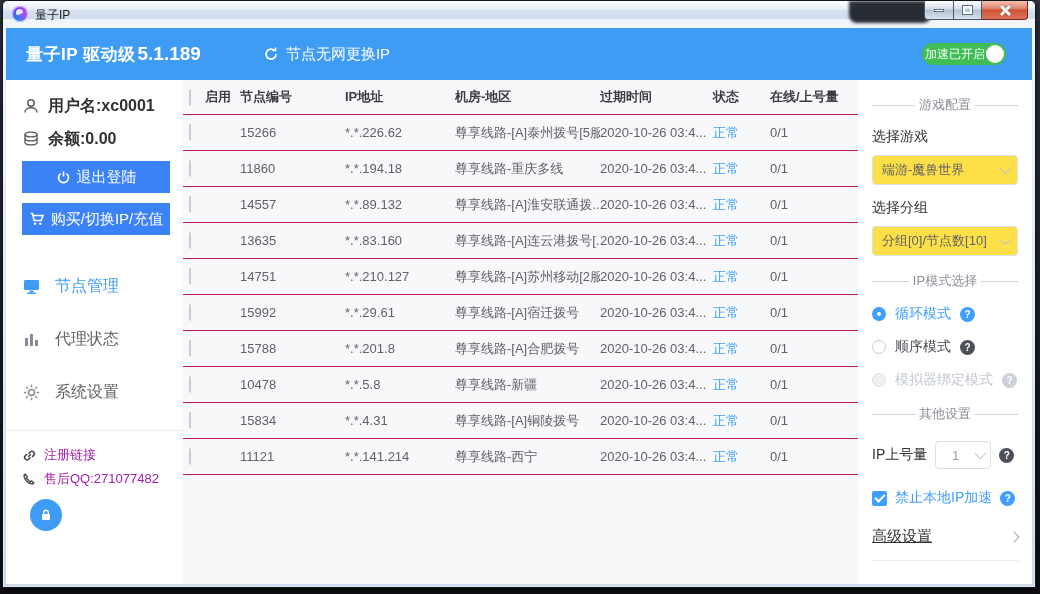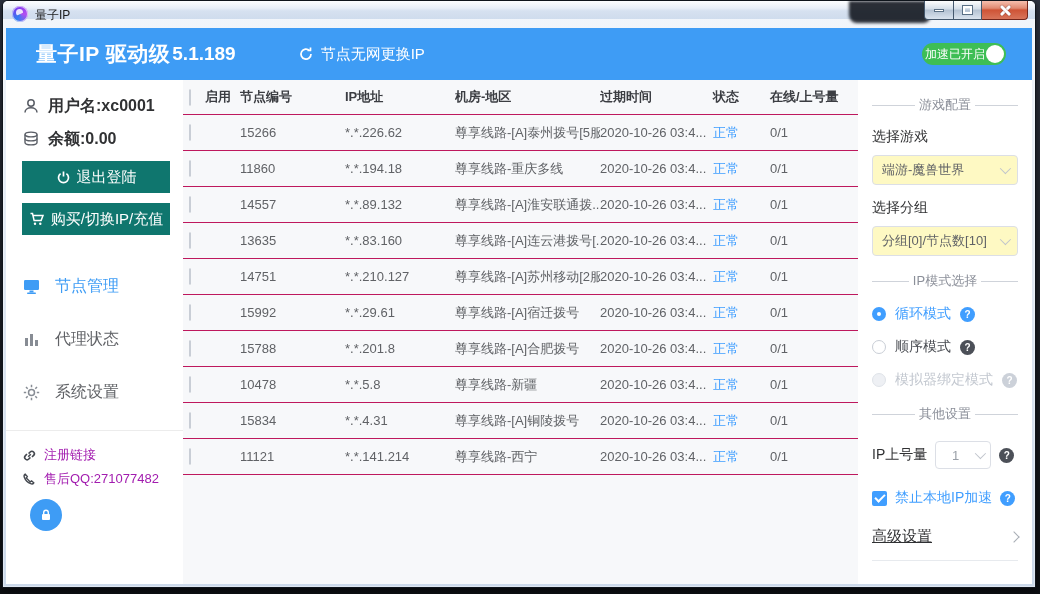--- a/index.html
+++ b/index.html
@@ -36,37 +36,37 @@
   .g-x::before,.g-x::after { content:""; position:absolute; left:5px; top:0; width:3px; height:13px;
     background:#fff; border-radius:1px; box-shadow:0 0 1px #5c150c; }
   .g-x::before { transform:rotate(45deg); } .g-x::after { transform:rotate(-45deg); }
 
   
   .client { position:absolute; left:3px; right:3px; top:27px; bottom:3px; background:#fff;
     display:flex; flex-direction:column; overflow:hidden; }
 
   
   .hdr { height:52px; background:#3e9cf5; display:flex; align-items:center; flex:none; color:#fff; }
-  .brand { margin-left:30px; font-size:21px; font-weight:bold; letter-spacing:.5px; }
+  .brand { margin-left:20px; font-size:17px; font-weight:bold; letter-spacing:.5px; }
   .version { font-size:19px; font-weight:bold; margin-left:2px; }
   .refresh-wrap { margin-left:62px; display:flex; align-items:center; gap:7px; font-size:15px; cursor:pointer; }
   .accel { margin-left:auto; margin-right:26px; width:84px; height:22px; border-radius:11px;
     background:#3ebe55; display:flex; align-items:center; cursor:pointer; }
   .accel-label { flex:1; text-align:center; font-size:12px; color:#fff; padding-left:2px; }
   .accel-knob { width:18px; height:18px; border-radius:50%; background:#fff; margin-right:2px; flex:none; }
 
   
   .bodyrow { flex:1; display:flex; min-height:0; }
 
   
   .sidebar { width:177px; flex:none; background:#fff; padding:14px 0 0 16px; position:relative; }
   .info-row { display:flex; align-items:center; gap:8px; font-size:16px; font-weight:bold;
     color:#303133; height:24px; margin-bottom:9px; }
   .info-row svg { flex:none; }
-  .side-btn { width:148px; height:32px; border-radius:0; background:#0f766e; color:#fff;
+  .side-btn { width:148px; height:32px; border-radius:0; background:#3b82f6; color:#fff;
     font-size:15px; display:flex; align-items:center; justify-content:center; gap:6px;
     margin-top:10px; cursor:pointer; }
   .menu { margin-top:36px; }
   .menu-item { display:flex; align-items:center; gap:14px; font-size:16px; color:#606266;
     height:30px; margin-bottom:23px; cursor:pointer; }
   .menu-item.active { color:#3e9cf5; }
   .side-foot { border-top:1px solid #ececec; margin-top:1px; margin-left:-16px;
     padding:12px 0 0 16px; }
   .foot-row { display:flex; align-items:center; gap:7px; font-size:13px; color:#a21caf; height:24px; }
   .lock-fab { width:32px; height:32px; border-radius:50%; background:#3e9cf5; margin:8px 0 0 8px;
@@ -87,21 +87,21 @@
   .c-online { flex:1; }
   .cbx { width:14px; height:14px; border:1px solid #c9ced6; border-radius:2px; background:#fff; cursor:pointer; }
 
   
   .panel { width:174px; flex:none; background:#fff; padding:0 14px; font-size:14px; color:#303133; }
   .divider { display:flex; align-items:center; color:#8b8f99; font-size:13px; margin-top:16px; }
   .divider::before,.divider::after { content:""; flex:1; border-top:1px solid #cfd3da; }
   .divider span { margin:0 4px; white-space:nowrap; }
   .fld-label { margin-top:14px; font-size:14px; color:#303133; }
   .select { margin-top:9px; height:30px; border:1px solid #dcdfe6; border-radius:4px;
-    display:flex; align-items:center; padding:0 9px; color:#606266; font-size:13px; cursor:pointer; background:#fef9c3; }
+    display:flex; align-items:center; padding:0 9px; color:#606266; font-size:13px; cursor:pointer; background:#fde047; }
   .select .sel-text { flex:1; white-space:nowrap; overflow:hidden; }
   .chev { width:8px; height:8px; border-right:1.5px solid #c0c4cc; border-bottom:1.5px solid #c0c4cc;
     transform:rotate(45deg) translateY(-2px); flex:none; }
   .mode { display:flex; align-items:center; gap:9px; margin-top:15px; cursor:pointer; }
   .mode:first-of-type { margin-top:22px; }
   .radio { width:14px; height:14px; border-radius:50%; flex:none; position:relative; }
   .radio.on { background:#409eff; }
   .radio.on::after { content:""; position:absolute; left:5px; top:5px; width:4px; height:4px;
     border-radius:50%; background:#fff; }
   .radio.off { background:#fff; border:1px solid #c9ced6; }

